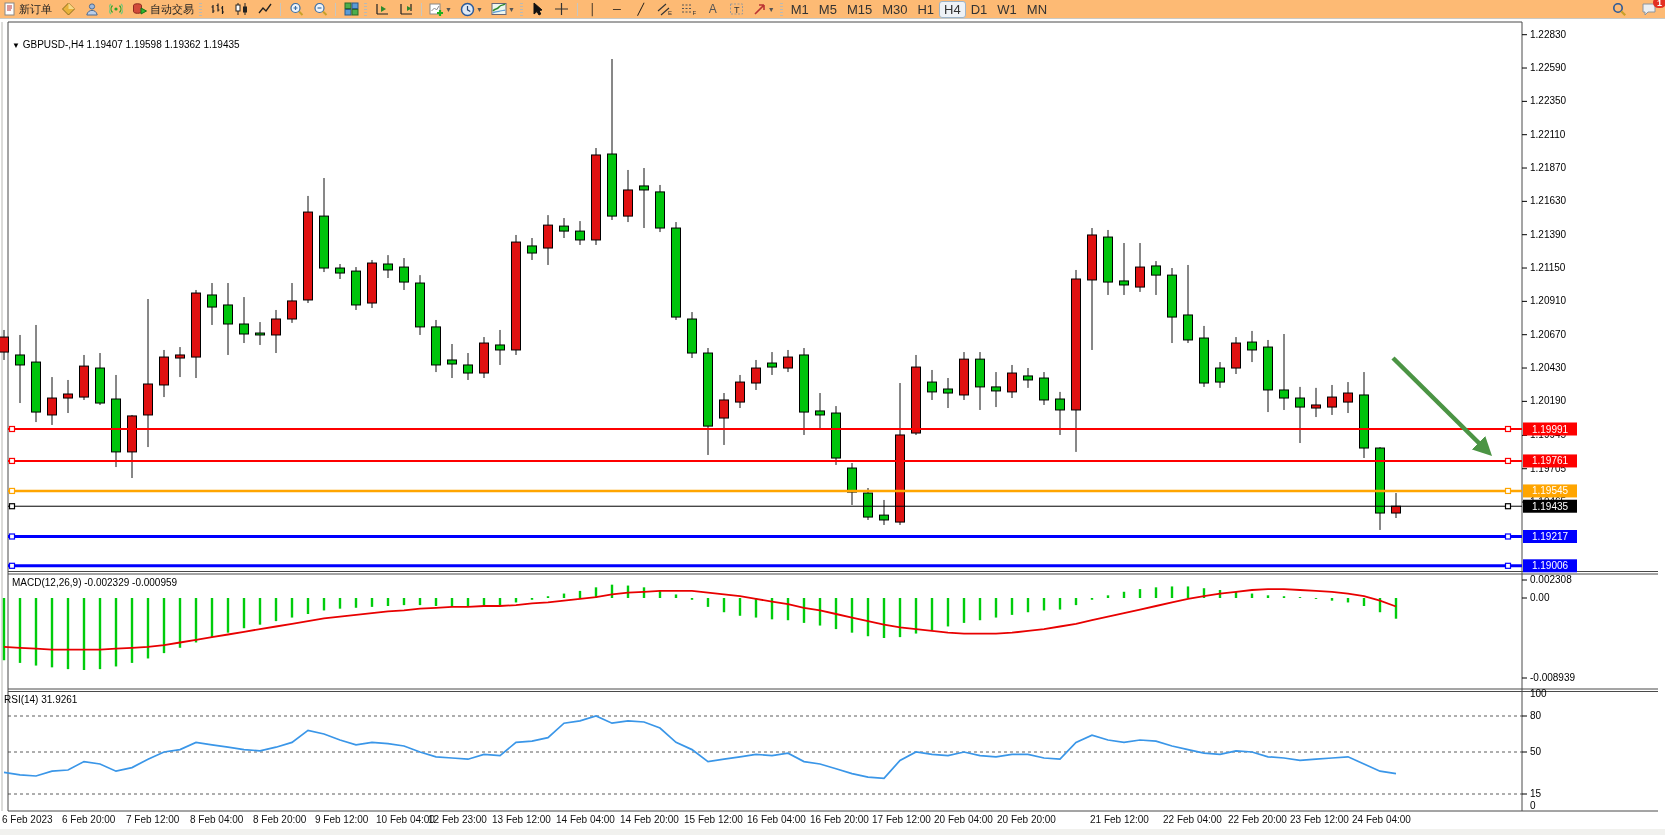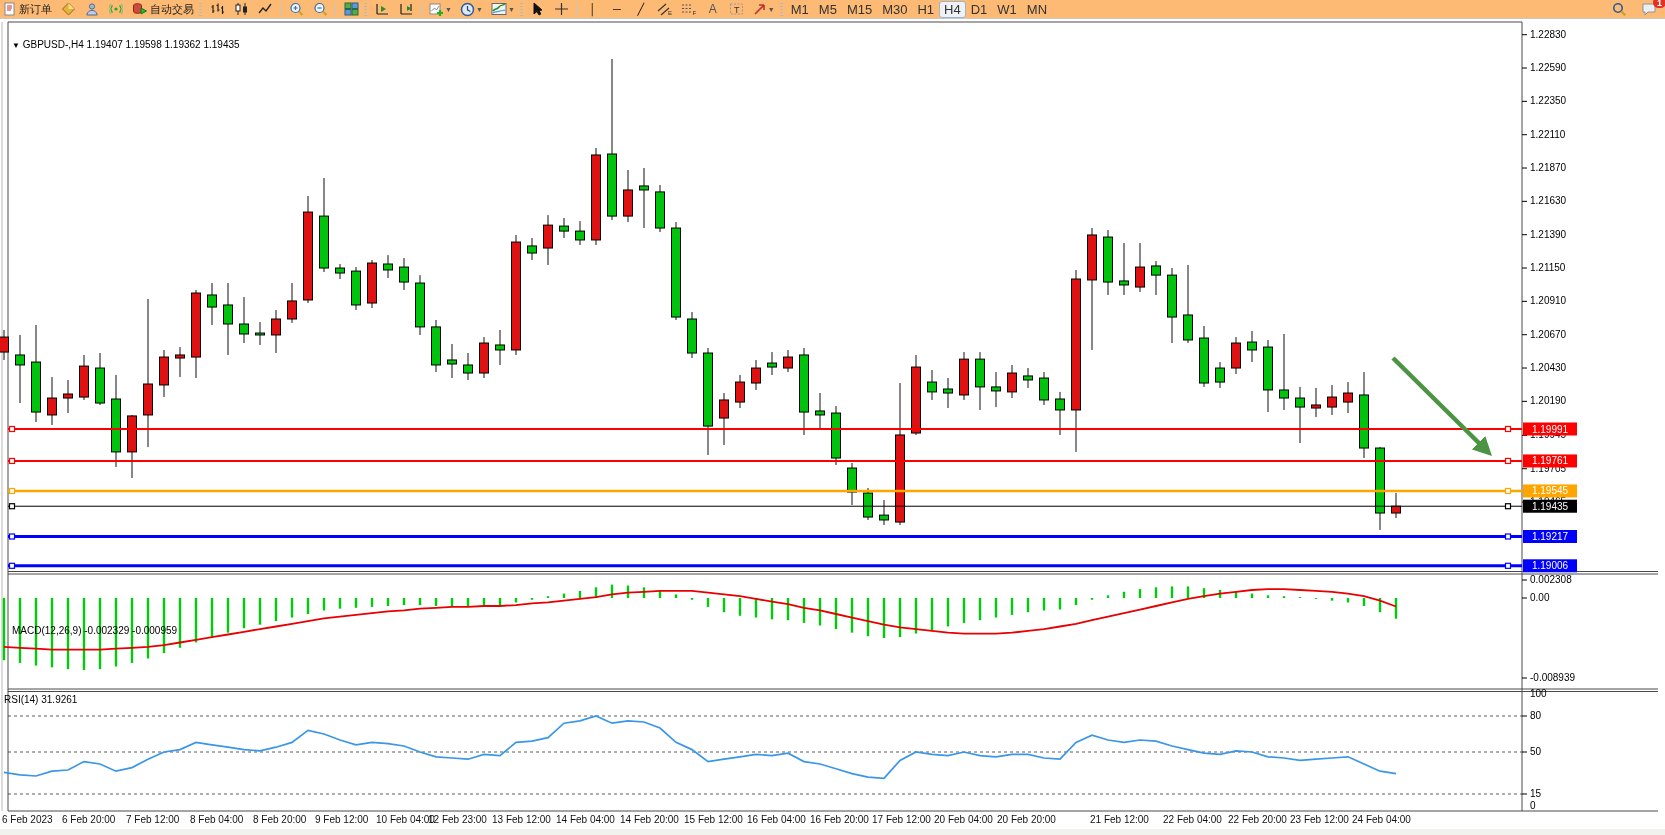--- a/index.html
+++ b/index.html
@@ -437,21 +437,21 @@
       </g>
     </svg>
   <div class="htext" style="left:12px;top:24px;margin-top:15px;">
     <span style="font-size:8px;">▼</span>
     <span>GBPUSD-,H4</span>
     <span>1.19407</span>
     <span>1.19598</span>
     <span>1.19362</span>
     <span>1.19435</span>
   </div>
-  <div class="htext" style="left:12px;top:577px;margin-top:48px;">
+  <div class="htext" style="left:12px;top:577px;">
     <span>MACD(12,26,9)</span>
     <span>-0.002329</span>
     <span>-0.000959</span>
   </div>
   <div class="htext" style="left:4px;top:694px;">
     <span>RSI(14)</span>
     <span>31.9261</span>
   </div>
 </div>
 

